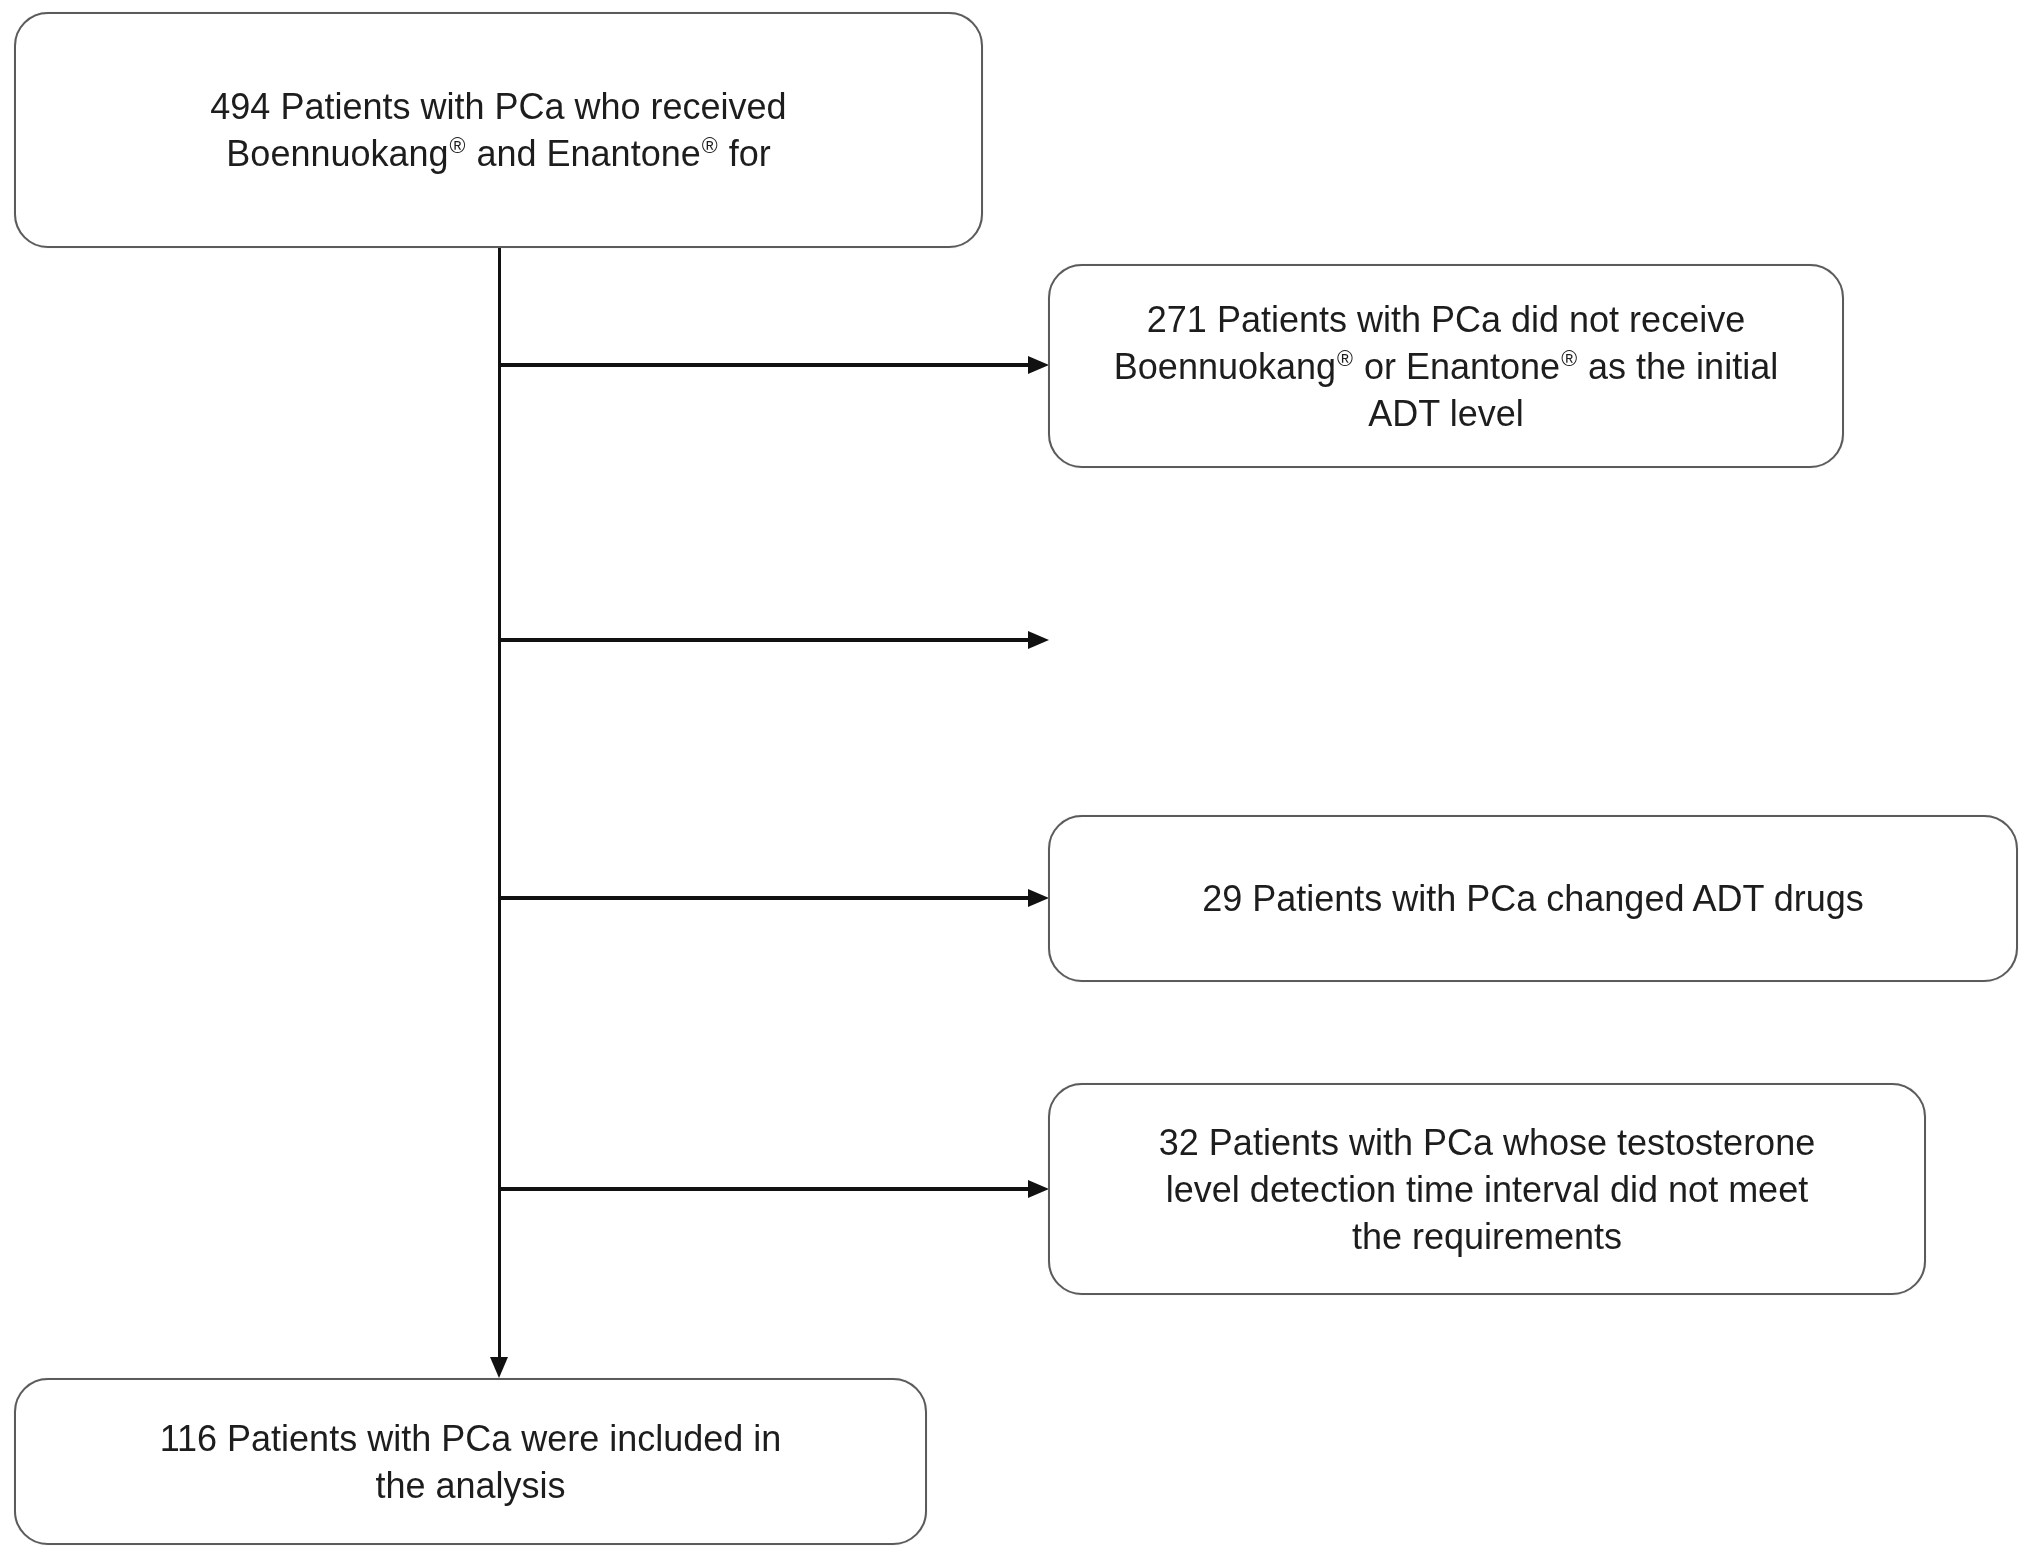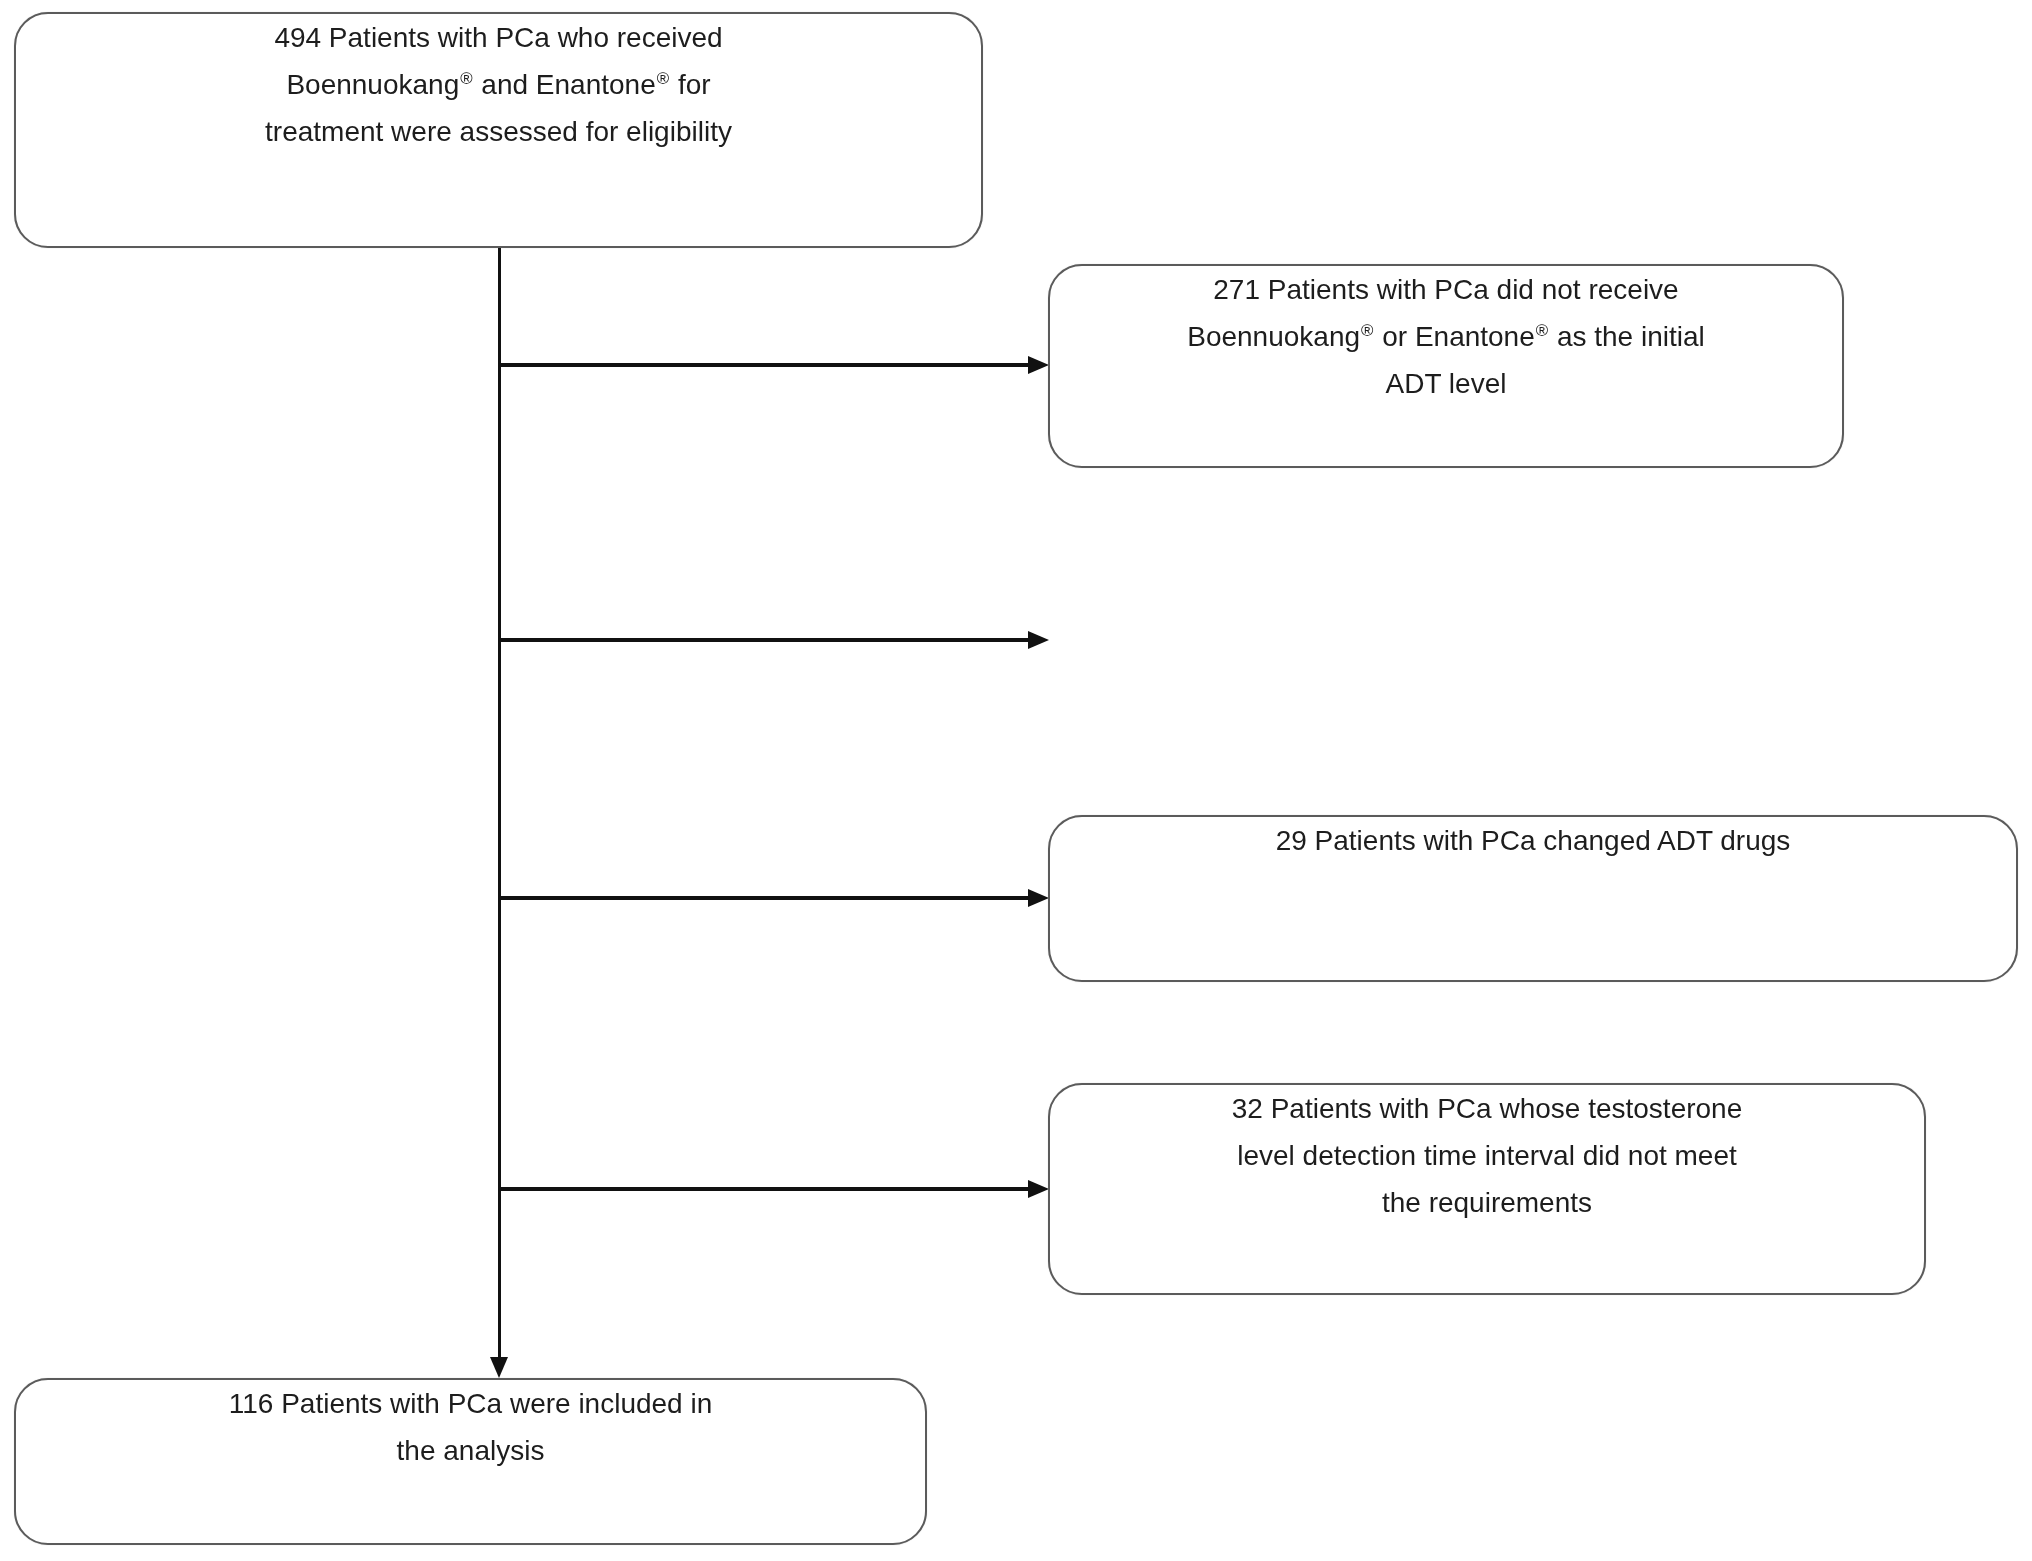--- a/index.html
+++ b/index.html
@@ -18,23 +18,23 @@
   }
   .box {
     position: absolute;
     box-sizing: border-box;
     border: 2.5px solid #5b5b5b;
     border-radius: 34px;
     background: #ffffff;
     display: flex;
     flex-direction: column;
     align-items: center;
-    justify-content: flex-start;
+    justify-content: center;
     text-align: center;
-    font-size: 28px;
+    font-size: 36px;
     line-height: 47px;
     box-shadow: 0 0 1px rgba(0,0,0,0.25);
   }
   .line { white-space: nowrap; }
   .reg {
     font-size: 0.6em;
     vertical-align: baseline;
     position: relative;
     top: -0.58em;
     margin: 0 1px;
@@ -86,23 +86,20 @@
 
 <div class="figure">
 
   <div class="box box-assessed">
     <div class="line">
       <span>494 Patients with PCa who received</span>
     </div>
     <div class="line">
       <span>Boennuokang</span><sup class="reg">®</sup><span> and Enantone</span><sup class="reg">®</sup><span> for</span>
     </div>
-    <div class="line">
-      <span>treatment were assessed for eligibility</span>
-    </div>
   </div>
 
   <div class="vline"></div>
   <div class="vhead"></div>
 
   <div class="hline h1"></div>
   <div class="hhead h1h"></div>
   <div class="hline h2"></div>
   <div class="hhead h2h"></div>
   <div class="hline h3"></div>

